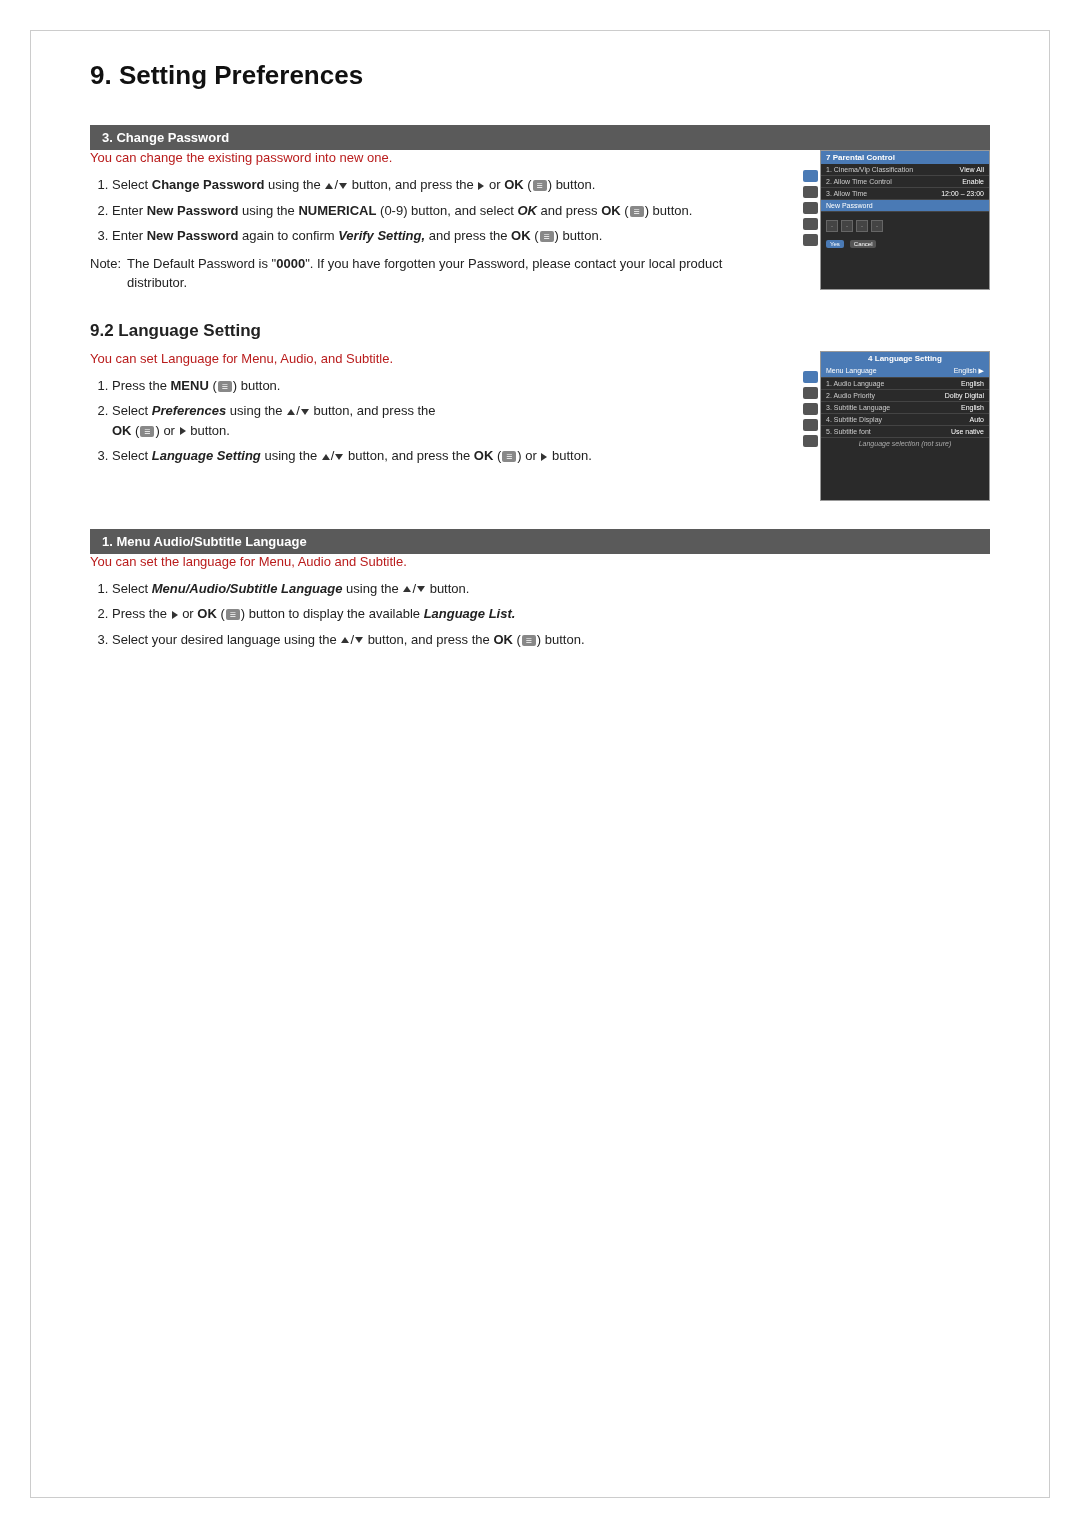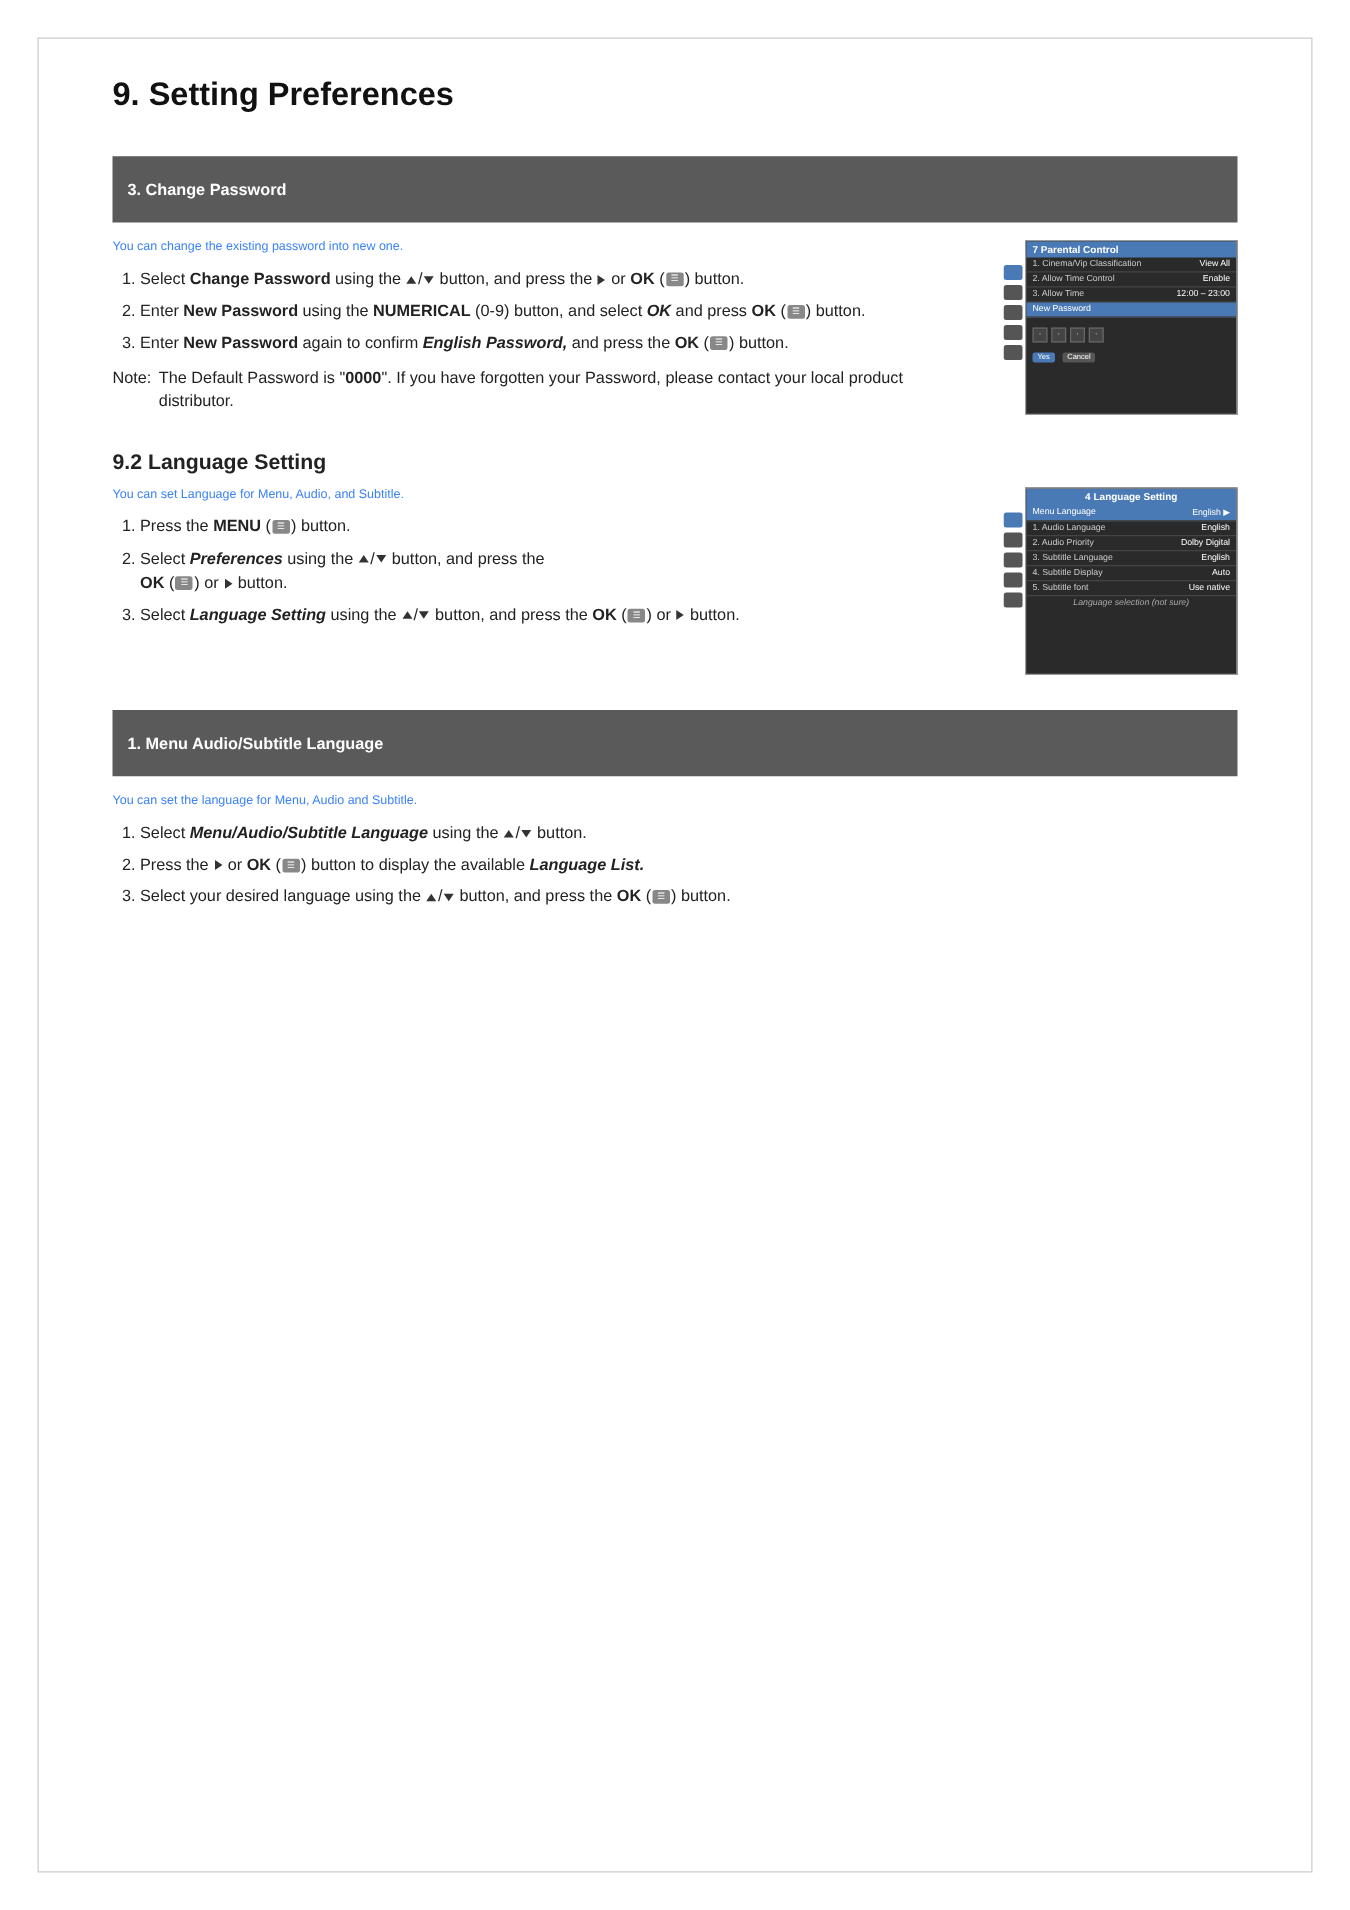--- a/index.html
+++ b/index.html
@@ -33,29 +33,28 @@
       color: #111;
       margin-bottom: 28px;
       padding-bottom: 6px;
     }
 
     .section-header {
       background: #5a5a5a;
       color: #ffffff;
       font-size: 13px;
       font-weight: bold;
-      padding: 19px 12px;
-      margin-bottom: 14px;
+      padding: 5px 12px;
       margin-top: 10px;
     }
 
     .section-intro {
-      font-size: 10px;
+      font-size: 13px;
       margin-bottom: 10px;
-      color: #3b82f6;
+      color: #b91c1c;
     }
 
     .section-block {
       margin-bottom: 28px;
     }
 
     .content-area {
       display: flex;
       gap: 20px;
       margin-bottom: 10px;
@@ -271,21 +270,21 @@
             <span class="triangle-up"></span>/<span class="triangle-down"></span>
             button, and press the
             <span class="triangle-right"></span>
             or <strong>OK</strong> (<span class="ok-icon">☰</span>) button.
           </li>
           <li>
             Enter <strong>New Password</strong> using the <strong>NUMERICAL</strong> (0-9) button,
             and select <strong><em>OK</em></strong> and press <strong>OK</strong> (<span class="ok-icon">☰</span>) button.
           </li>
           <li>
-            Enter <strong>New Password</strong> again to confirm <strong><em>English Password,</em></strong>
+            Enter <strong>New Password</strong> again to confirm <strong><em>Verify Setting,</em></strong>
             and press the <strong>OK</strong> (<span class="ok-icon">☰</span>) button.
           </li>
         </ol>
         <div class="note-block">
           <span class="note-label">Note:</span>
           <span>The Default Password is "<strong>0000</strong>". If you have forgotten your Password, please contact your local product distributor.</span>
         </div>
       </div>
 
       <div class="screen-container">

